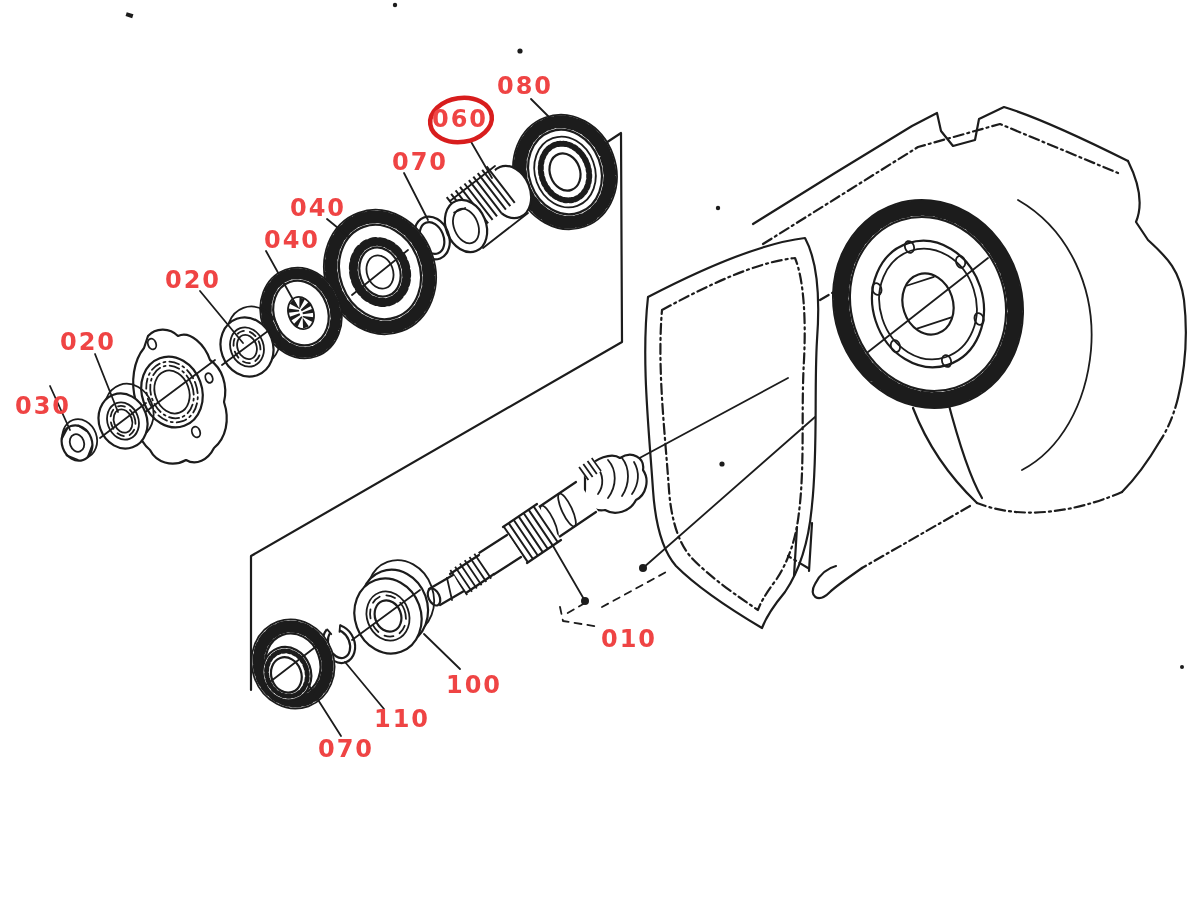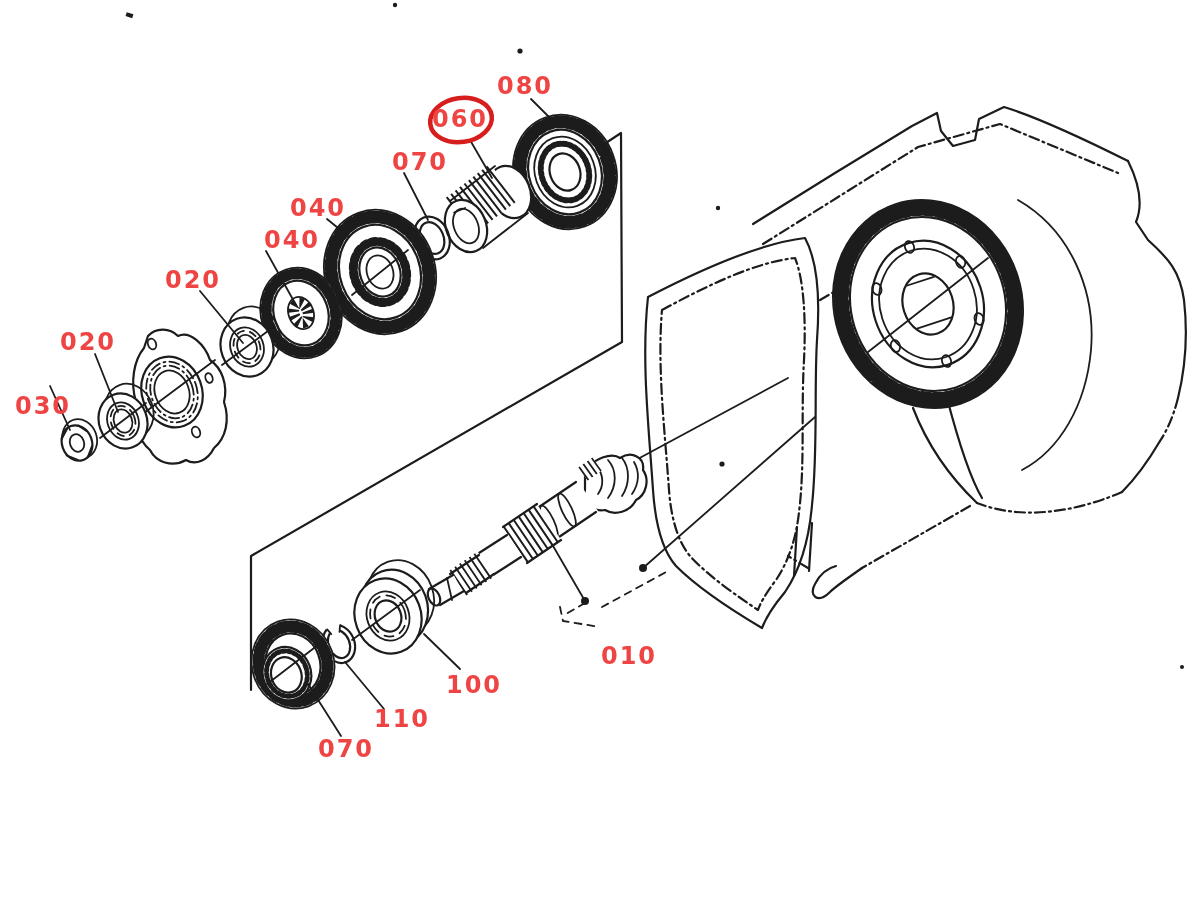--- a/index.html
+++ b/index.html
@@ -248,21 +248,21 @@
     <path class="ln thin" d="M 95,354 L 118,412"></path>
     <path class="ln thin" d="M 50,386 L 70,430"></path>
     <path class="ln thin" d="M 308,684 L 341,736"></path>
     <path class="ln thin" d="M 345,662 L 384,709"></path>
     <path class="ln thin" d="M 424,634 L 460,669"></path>
   </g>
 
   <ellipse cx="461" cy="120" rx="31" ry="22" fill="none" stroke="#d81d1d" stroke-width="4.5" transform="rotate(-8 461 120)"></ellipse>
 </svg>
 
-<div class="callout" style="left:629px;top:656px;">010</div>
+<div class="callout" style="left:629px;top:639px;">010</div>
 <div class="callout" style="left:193px;top:280px;">020</div>
 <div class="callout" style="left:88px;top:342px;">020</div>
 <div class="callout" style="left:43px;top:374px;margin-top:32px;">030</div>
 <div class="callout" style="left:268px;top:240px;margin-left:24px;">040</div>
 <div class="callout" style="left:318px;top:208px;">040</div>
 <div class="callout" style="left:460px;top:119px;">060</div>
 <div class="callout" style="left:420px;top:162px;">070</div>
 <div class="callout" style="left:525px;top:86px;">080</div>
 <div class="callout" style="left:346px;top:749px;">070</div>
 <div class="callout" style="left:474px;top:685px;">100</div>

